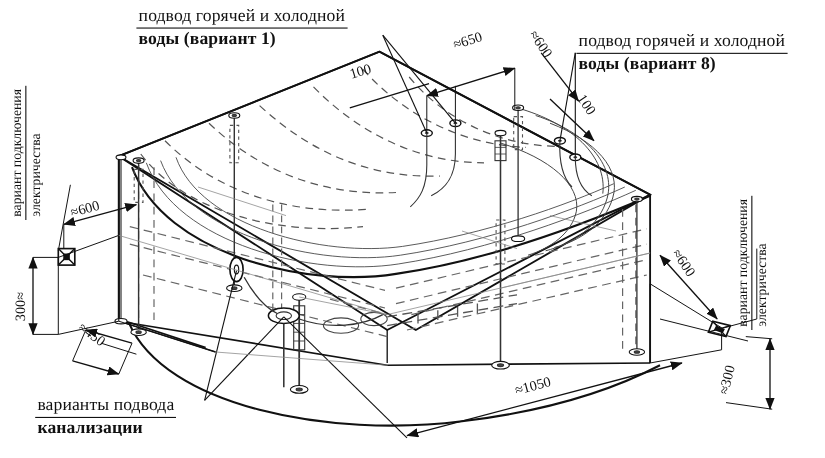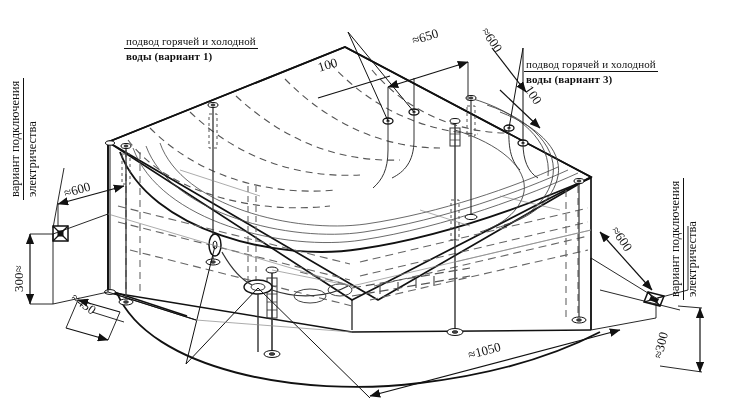--- a/index.html
+++ b/index.html
@@ -23,23 +23,22 @@
   }
   .lbl{
     position:absolute;
     font-family:"Liberation Serif", serif;
     color:#111;
     white-space:nowrap;
     line-height:1.12;
   }
   
   .callout{
-    font-size:11px;
+    font-size:16px;
     letter-spacing:0.1px;
-    margin-top:29px;
   }
   .callout .l1{
     display:block;
     border-bottom:1.2px solid #111;
     padding:0 2px 1px 2px;
   }
   .callout .l2{
     display:block;
     padding:1px 2px 0 2px;
     font-weight:bold;
@@ -351,23 +350,27 @@
     </g>
   </svg>
 
   <div class="lbl callout" style="left:124px; top:6px;">
     <span class="l1">подвод горячей и холодной</span>
     <span class="l2">воды (вариант 1)</span>
   </div>
 
   <div class="lbl callout" style="left:524px; top:29px;">
     <span class="l1">подвод горячей и холодной</span>
-    <span class="l2">воды (вариант 3)</span>
+    <span class="l2">воды (вариант 8)</span>
   </div>
 
+  <div class="lbl callout" style="left:32px; top:360px;">
+    <span class="l1">варианты подвода</span>
+    <span class="l2">канализации</span>
+  </div>
 
   <div class="lbl vcallout rot-left-90" style="left:8px; top:200px;">
     <span class="l1">вариант подключения</span>
     <span class="l2">электричества</span>
   </div>
 
   <div class="lbl vcallout rot-left-90" style="left:668px; top:300px;">
     <span class="l1">вариант подключения</span>
     <span class="l2">электричества</span>
   </div>

